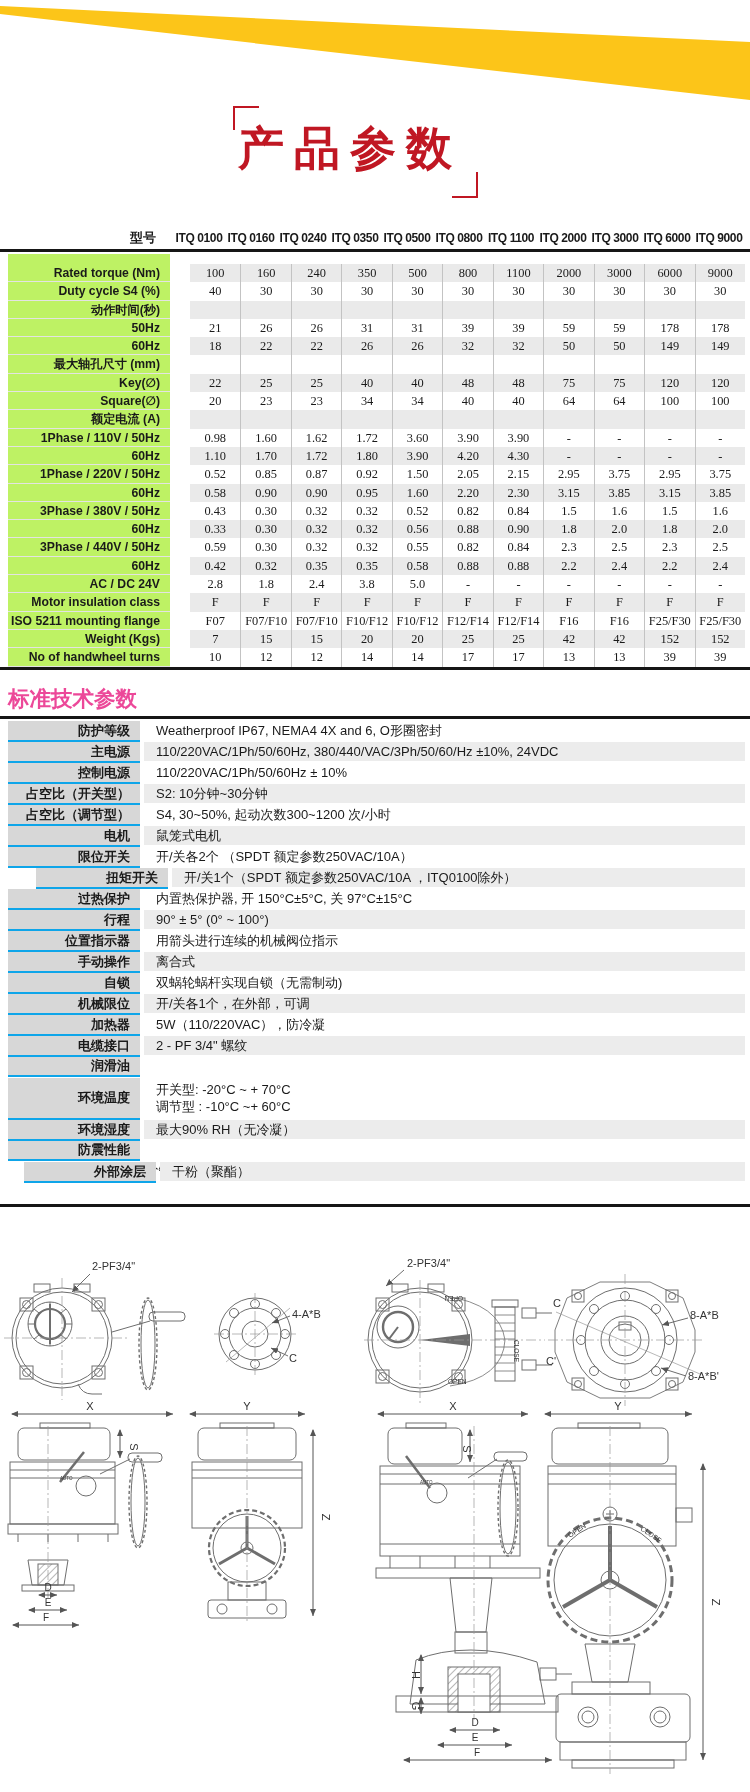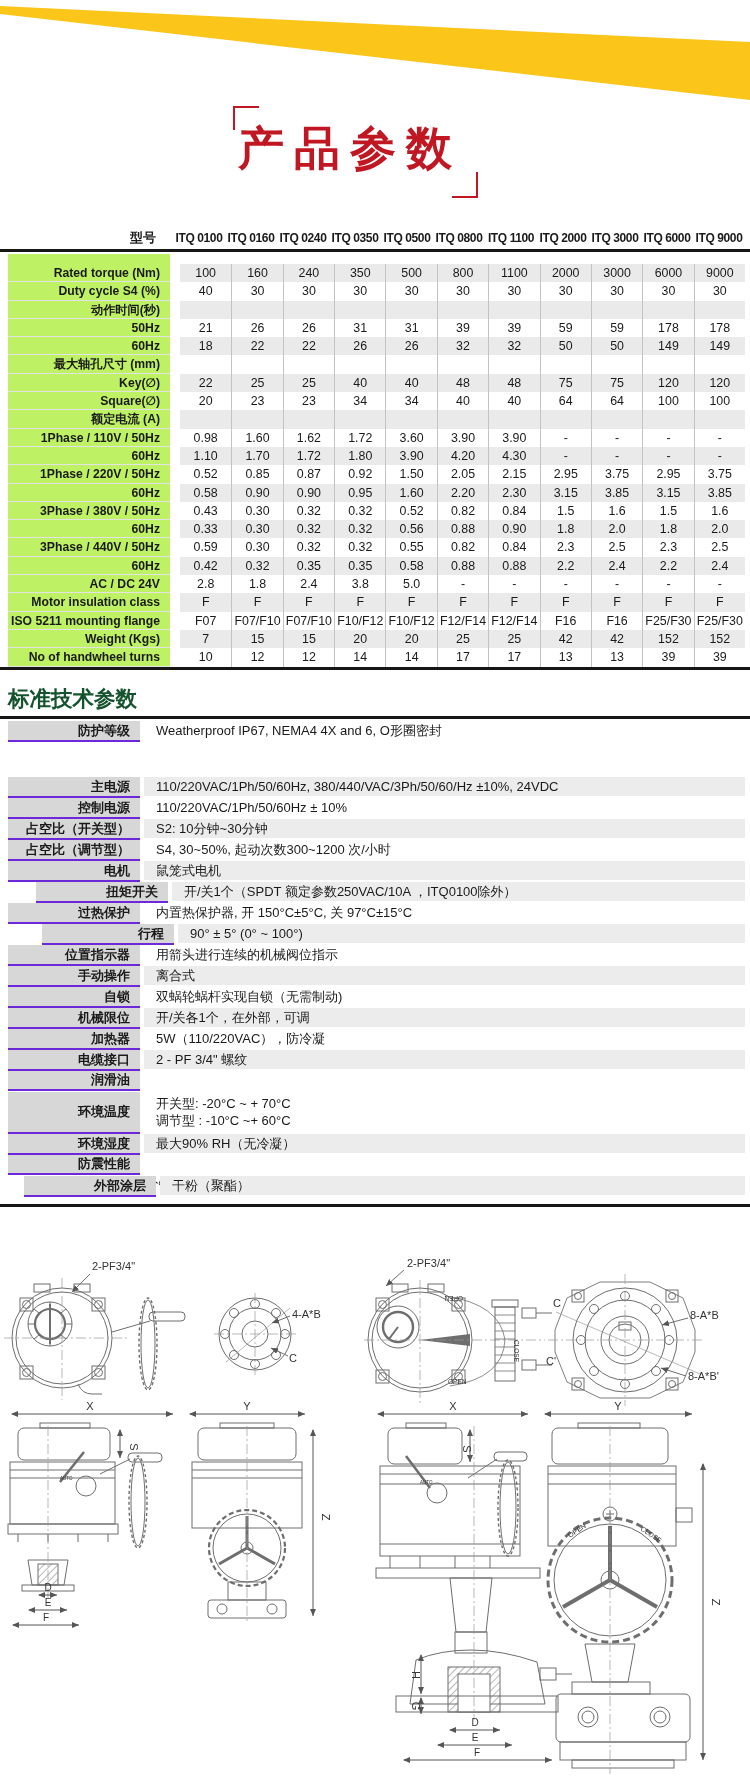--- a/index.html
+++ b/index.html
@@ -20,30 +20,30 @@
   .models{flex:1;display:grid;grid-template-columns:repeat(11,1fr);margin-left:3px;}
   .model-cell{text-align:center;font-weight:bold;font-size:12px;letter-spacing:-0.4px;white-space:nowrap;}
   .hr{position:absolute;left:0;width:750px;background:#161616;}
   
   .main-table{position:absolute;left:8px;top:254px;width:737px;}
   .trow{display:flex;height:18.3px;}
   .trow.spacer{height:10px;}
   .tlabel{width:162px;background:#bef264;text-align:right;padding-right:10px;box-sizing:border-box;
           font-weight:bold;font-size:12.2px;line-height:18.3px;white-space:nowrap;border-bottom:1px solid #e3e3e3;}
   .trow.spacer .tlabel{border-bottom:none;}
-  .tvals{flex:1;display:grid;grid-template-columns:repeat(11,1fr);margin-left:10px;}
+  .tvals{flex:1;display:grid;grid-template-columns:repeat(11,1fr);margin-left:20px;font-family:Liberation Serif, serif;}
   .tcell{text-align:center;font-size:12.4px;line-height:18.3px;border-left:1px solid #c3c3c3;white-space:nowrap;}
   .tcell:first-child{border-left:none;}
   .trow.stripe .tcell{background:#eaeaea;}
   
-  .tech-heading{position:absolute;left:8px;top:684px;font-size:21.5px;font-weight:bold;color:#14532d;}
+  .tech-heading{position:absolute;left:8px;top:684px;font-size:21.5px;font-weight:bold;color:#ec4899;}
   .spec-list{position:absolute;left:8px;top:721px;width:737px;}
   .srow{display:flex;}
   .slabel{width:132px;background:#d7d7d7;text-align:right;padding-right:10px;box-sizing:border-box;
-          font-weight:bold;font-size:13px;border-bottom:2px solid #6d28d9;display:flex;align-items:center;justify-content:flex-end;}
+          font-weight:bold;font-size:13px;border-bottom:2px solid #0ea5e9;display:flex;align-items:center;justify-content:flex-end;}
   .svalue{flex:1;margin-left:4px;padding-left:12px;font-size:13px;border-bottom:2px solid #fff;
           display:flex;flex-direction:column;justify-content:center;}
   .srow.stripe .svalue{background:#ececec;}
   .svalue .line{line-height:17px;}
   
   .drawings{position:absolute;left:0;top:1212px;width:750px;height:580px;}
   svg text{font-family:"Liberation Sans","DejaVu Sans",sans-serif;fill:#333;}
 </style>
 </head>
 <body>
@@ -438,21 +438,21 @@
 
   <div class="tech-heading">标准技术参数</div>
   <div class="hr" style="top:716px;height:2.5px;"></div>
   <div class="spec-list">
       <div class="srow" style="height: 21px;">
         <div class="slabel">防护等级</div>
         <div class="svalue">
           <div class="line">Weatherproof IP67, NEMA4 4X and 6, O形圈密封</div>
         </div>
       </div>
-      <div class="srow stripe" style="height: 21px; margin-top: 35px;">
+      <div class="srow stripe" style="height: 21px;">
         <div class="slabel">主电源</div>
         <div class="svalue">
           <div class="line">110/220VAC/1Ph/50/60Hz, 380/440/VAC/3Ph/50/60/Hz ±10%, 24VDC</div>
         </div>
       </div>
       <div class="srow" style="height: 21px;">
         <div class="slabel">控制电源</div>
         <div class="svalue">
           <div class="line">110/220VAC/1Ph/50/60Hz ± 10%</div>
         </div>
@@ -468,33 +468,39 @@
         <div class="svalue">
           <div class="line">S4, 30~50%, 起动次数300~1200 次/小时</div>
         </div>
       </div>
       <div class="srow stripe" style="height: 21px;">
         <div class="slabel">电机</div>
         <div class="svalue">
           <div class="line">鼠笼式电机</div>
         </div>
       </div>
+      <div class="srow" style="height: 21px;">
+        <div class="slabel">限位开关</div>
+        <div class="svalue">
+          <div class="line">开/关各2个 （SPDT 额定参数250VAC/10A）</div>
+        </div>
+      </div>
       <div class="srow stripe" style="height: 21px; padding-left: 28px;">
         <div class="slabel">扭矩开关</div>
         <div class="svalue">
           <div class="line">开/关1个（SPDT 额定参数250VAC/10A ，ITQ0100除外）</div>
         </div>
       </div>
       <div class="srow" style="height: 21px;">
         <div class="slabel">过热保护</div>
         <div class="svalue">
           <div class="line">内置热保护器, 开 150°C±5°C, 关 97°C±15°C</div>
         </div>
       </div>
-      <div class="srow stripe" style="height: 21px; margin-left: 34px;">
+      <div class="srow stripe" style="height: 21px;">
         <div class="slabel">行程</div>
         <div class="svalue">
           <div class="line">90° ± 5° (0° ~ 100°)</div>
         </div>
       </div>
       <div class="srow" style="height: 21px;">
         <div class="slabel">位置指示器</div>
         <div class="svalue">
           <div class="line">用箭头进行连续的机械阀位指示</div>
         </div>

